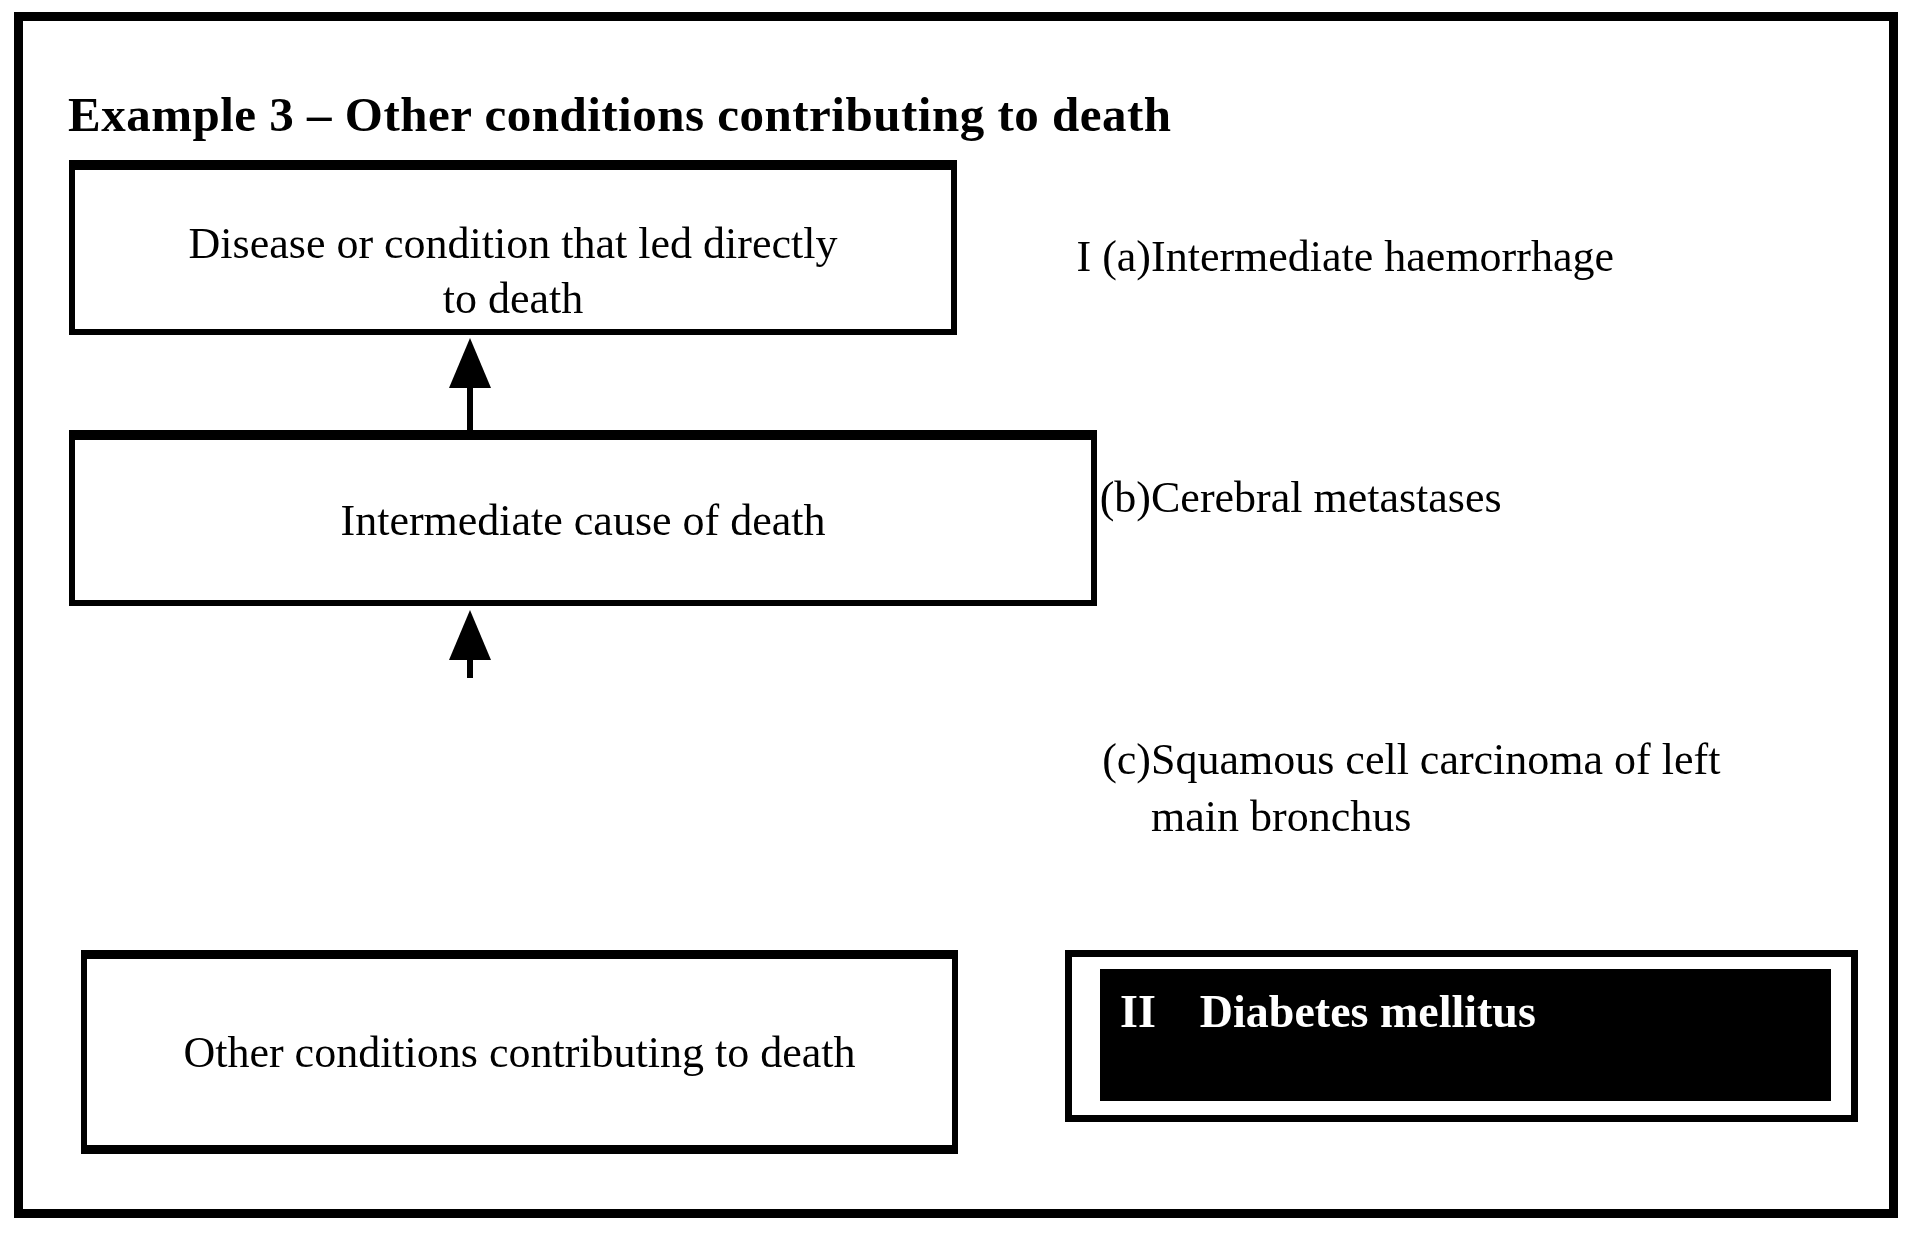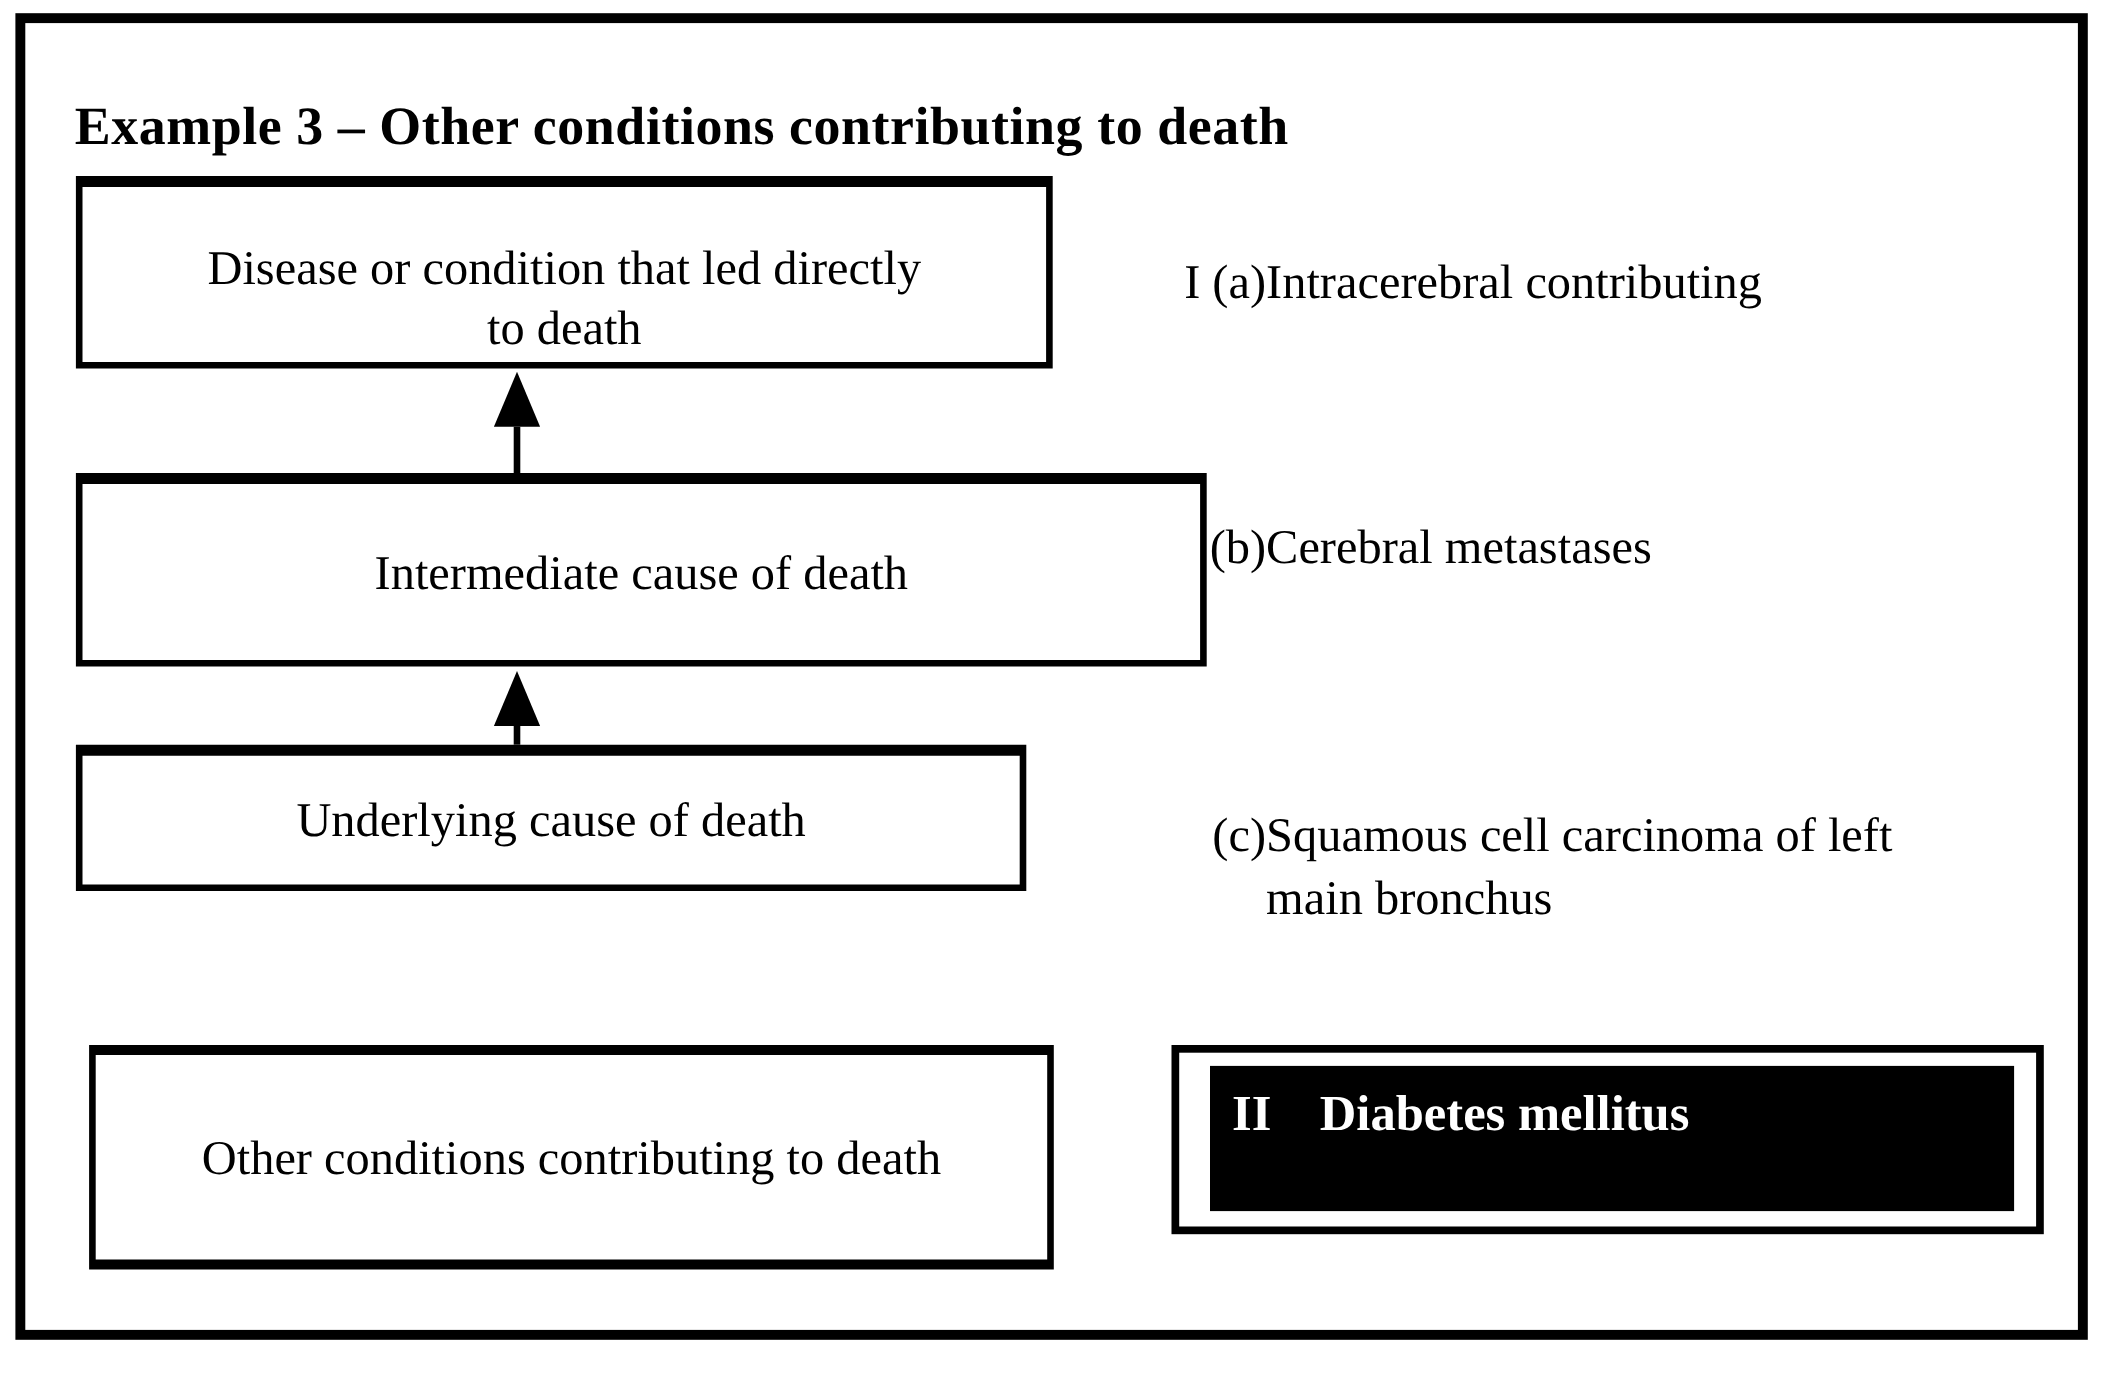--- a/index.html
+++ b/index.html
@@ -80,31 +80,28 @@
 
   <div class="fbox box2">
     <span class="inner">Intermediate cause of death</span>
   </div>
 
   <div class="arrow arrow2">
     <span class="head"></span>
     <span class="shaft"></span>
   </div>
 
-  <div class="fbox box3">
-    <span class="inner">Underlying cause of death</span>
-  </div>
 
   <div class="fbox box4">
     <span class="inner">Other conditions contributing to death</span>
   </div>
 
   <div class="cert-row row-a">
     <span class="prefix">I (a)</span>
-    <span class="text">Intracerebral contributing</span>
+    <span class="text">Intermediate haemorrhage</span>
   </div>
 
   <div class="cert-row row-b">
     <span class="prefix">(b)</span>
     <span class="text">Cerebral metastases</span>
   </div>
 
   <div class="cert-row row-c">
     <span class="prefix">(c)</span>
     <span class="text">Squamous cell carcinoma of left main bronchus</span>

